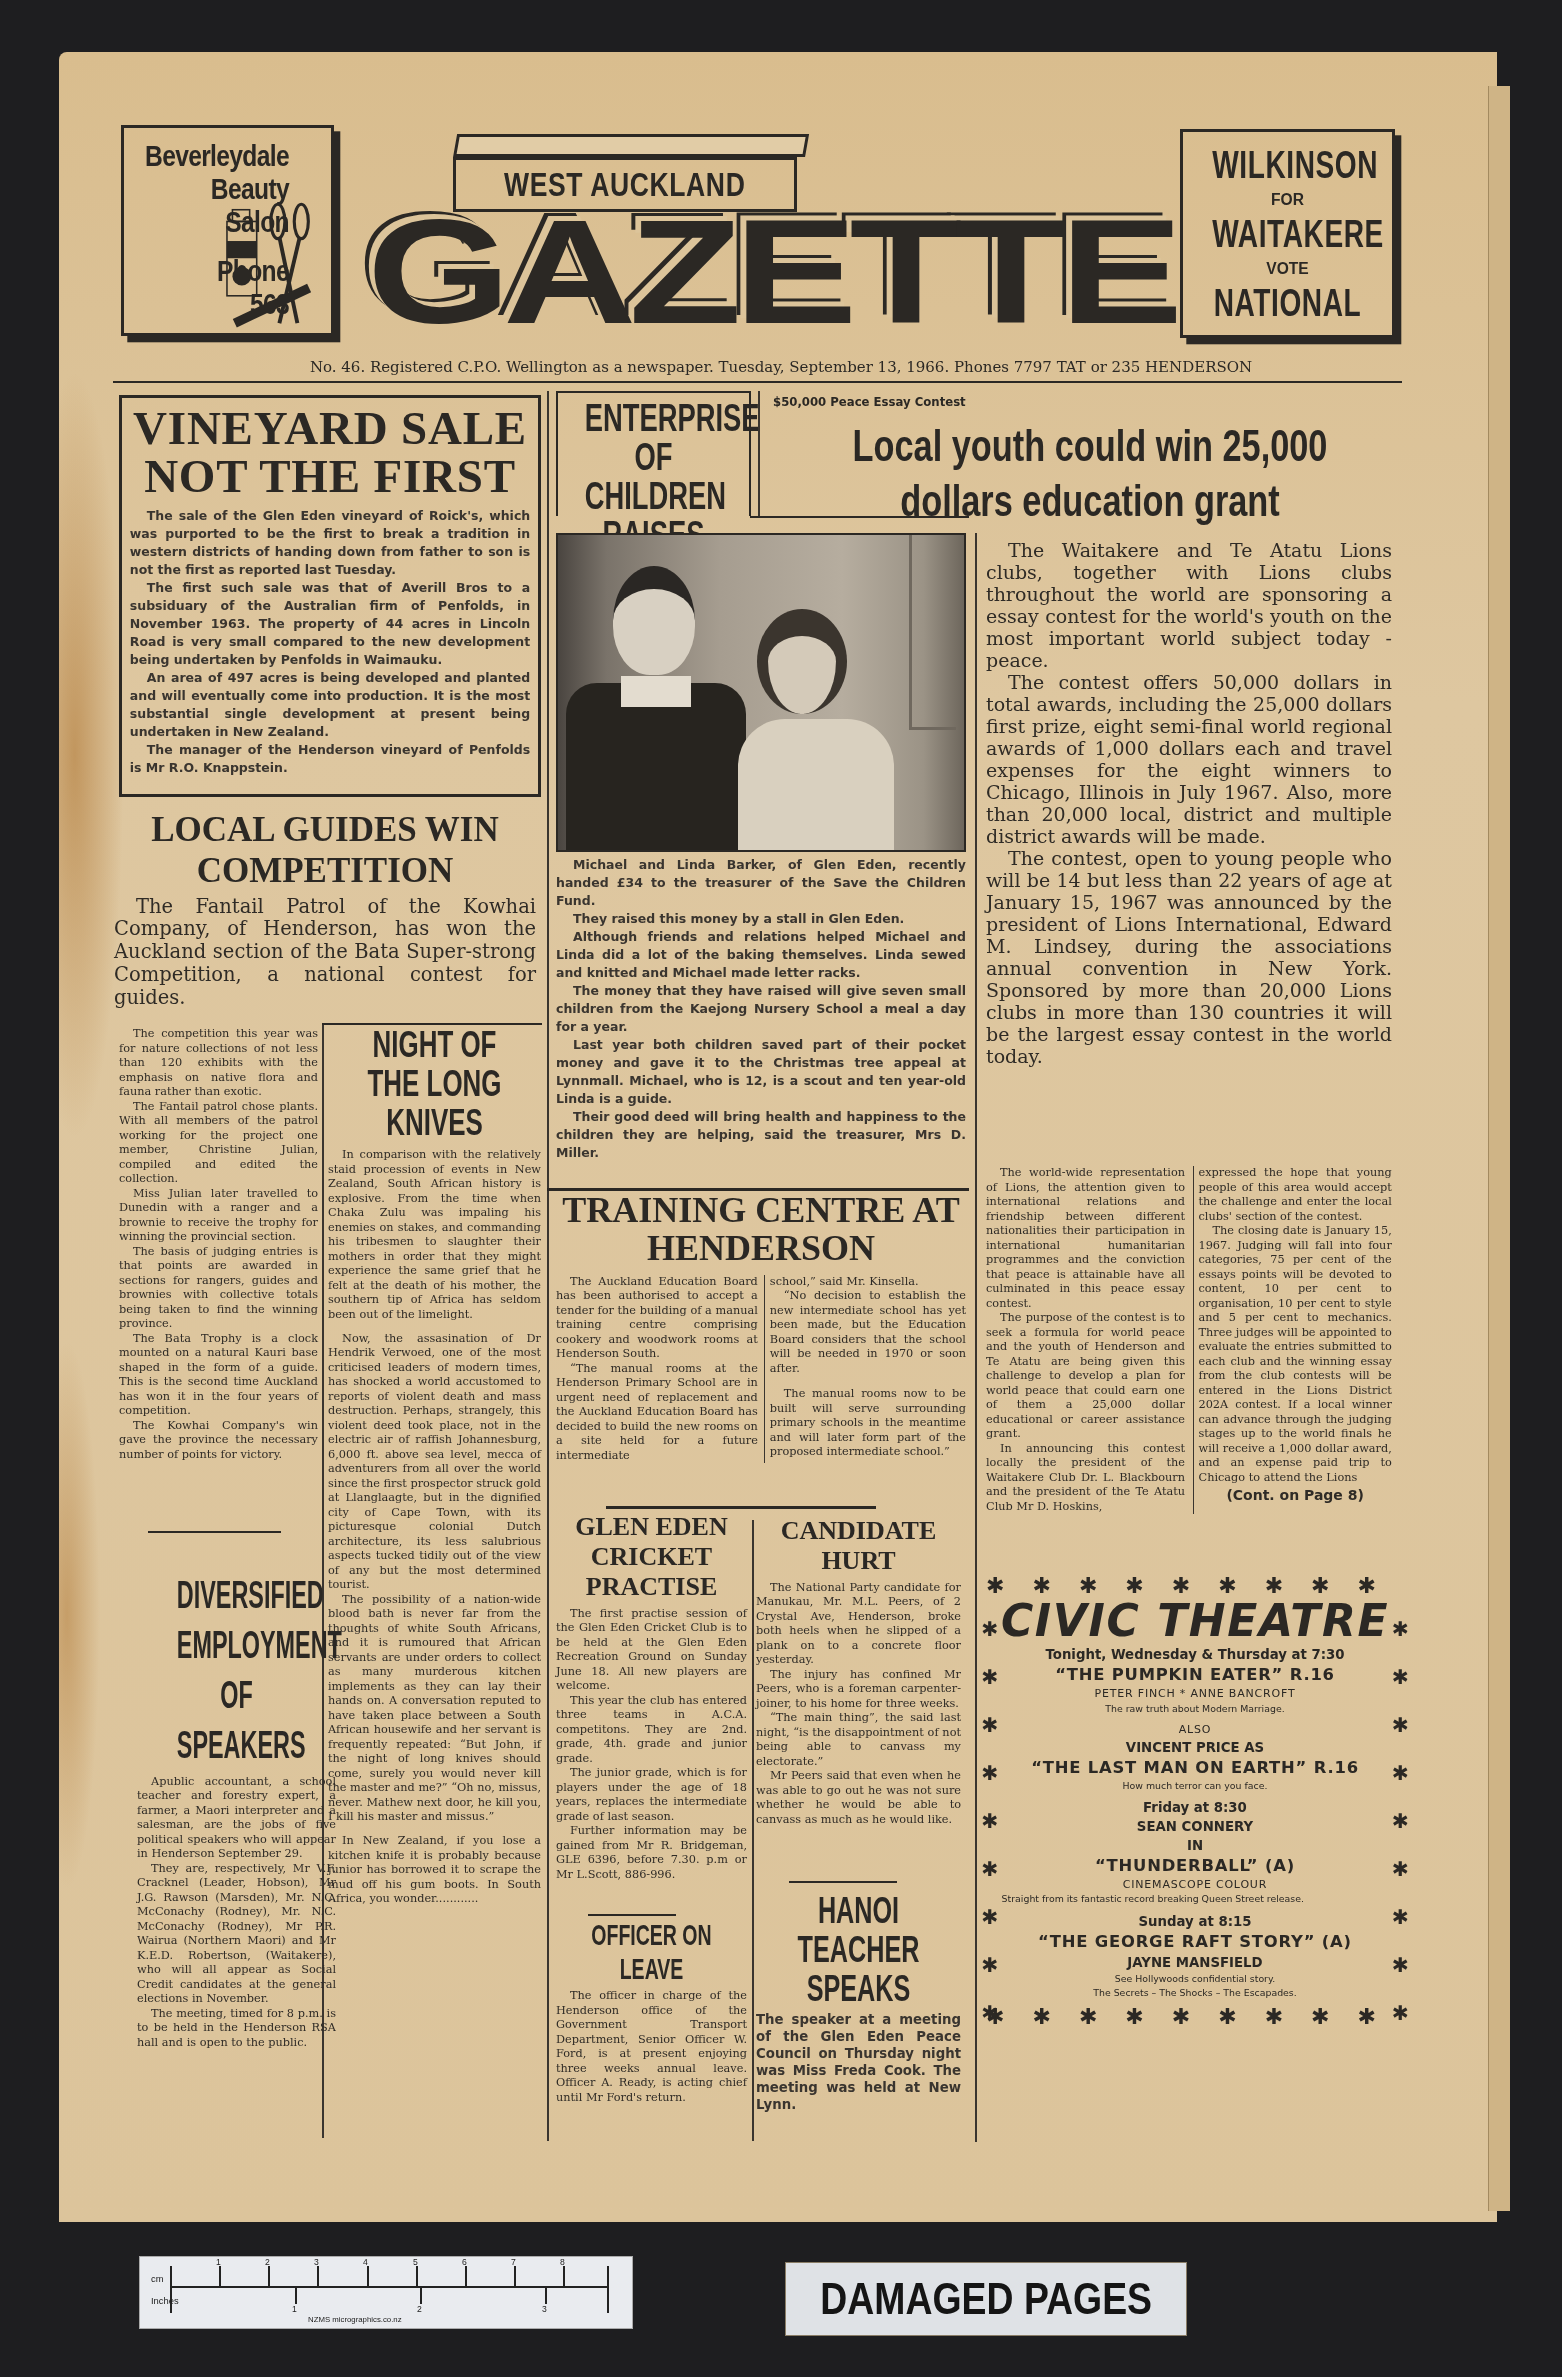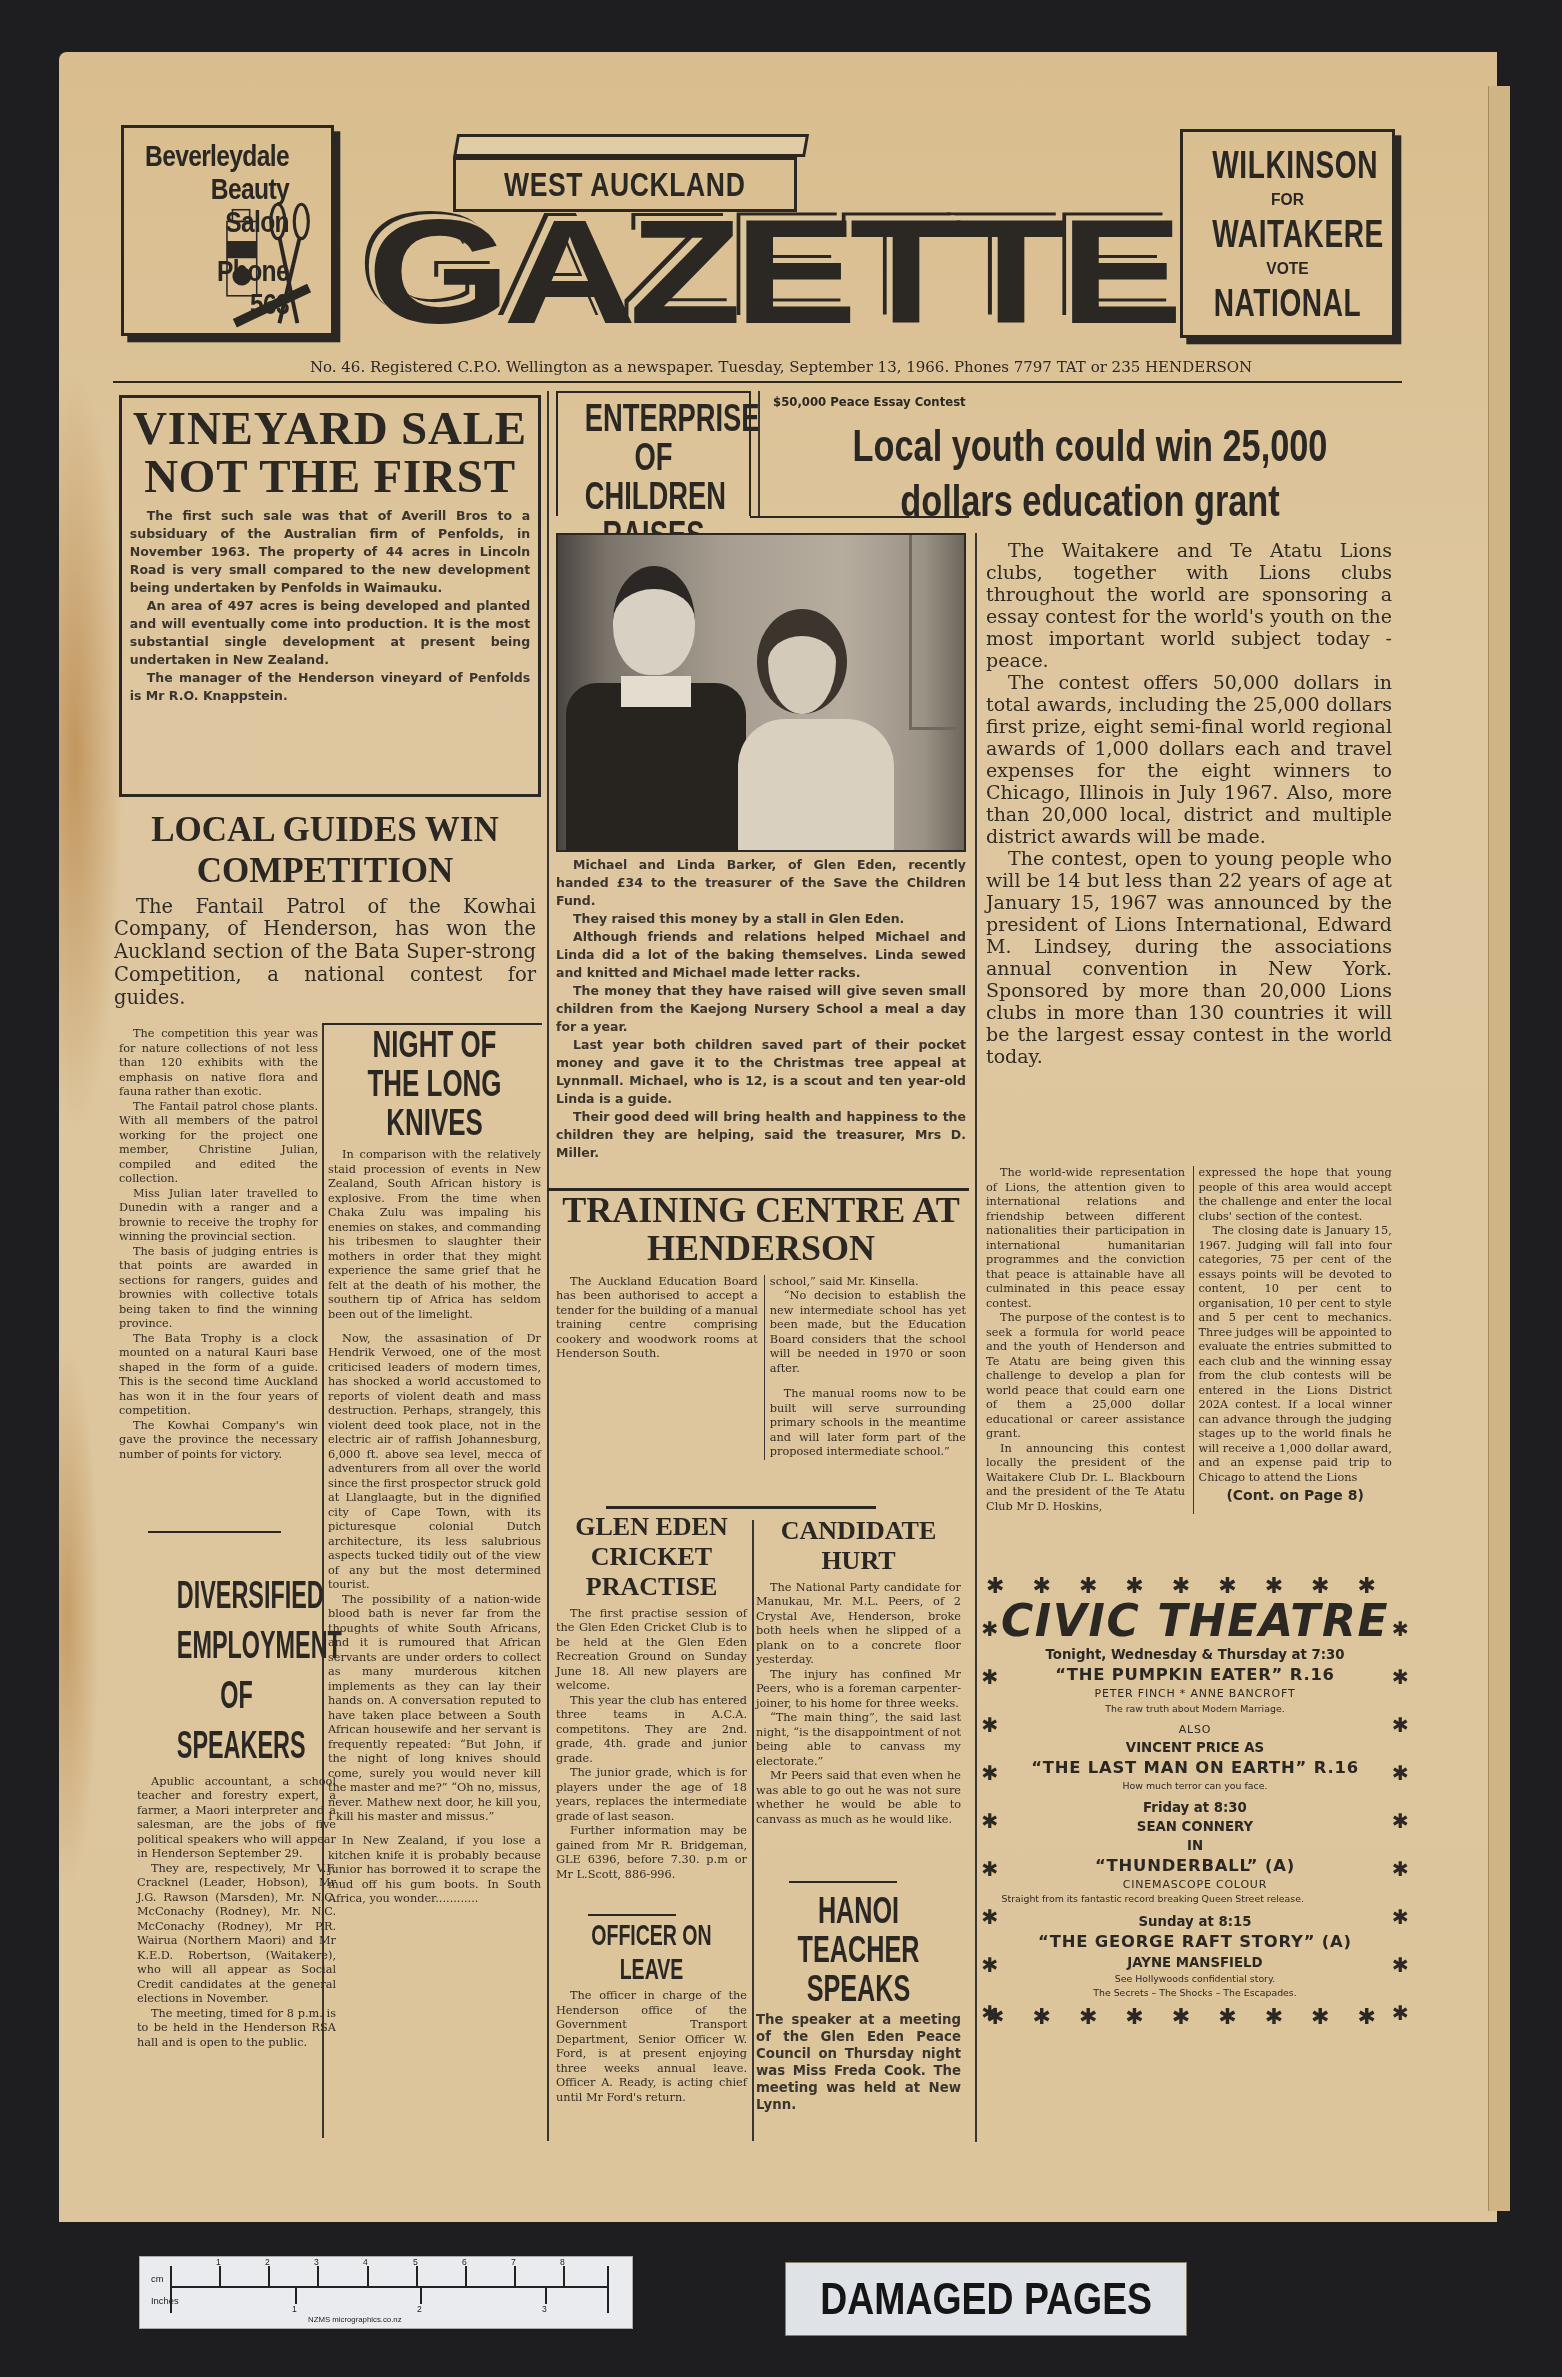--- a/index.html
+++ b/index.html
@@ -169,20 +169,21 @@
   <div class="small">VOTE</div>
   <div class="big">NATIONAL</div>
 </div>
 
 <div class="abs dateline">No. 46.  Registered C.P.O. Wellington as a newspaper.  Tuesday, September 13, 1966.  Phones 7797 TAT or 235 HENDERSON</div>
 <div class="rule-h" style="left:113px; top:381px; width:1289px; height:2.3px;"></div>
 
 <div class="abs vineyard">
   <h1>VINEYARD SALE NOT THE FIRST</h1>
   <div class="sans-body" style="margin-top:6.3px;">
+    <p>The sale of the Glen Eden vineyard of Roick's, which was purported to be the first to break a tradition in western districts of handing down from father to son is not the first as reported last Tuesday.</p>
     <p>The first such sale was that of Averill Bros to a subsiduary of the Australian firm of Penfolds, in November 1963.  The property of 44 acres in Lincoln Road is very small compared to the new development being undertaken by Penfolds in Waimauku.</p>
     <p>An area of 497 acres is being developed and planted and will eventually come into production.  It is the most substantial single development at present being undertaken in New Zealand.</p>
     <p>The manager of the Henderson vineyard of Penfolds is Mr R.O. Knappstein.</p>
   </div>
 </div>
 
 <div class="abs guides">
   <h2 class="serif-head">LOCAL GUIDES WIN COMPETITION</h2>
   <div class="lead" style="margin-top:4.7px;">
       <p>The Fantail Patrol of the Kowhai Company, of Henderson, has won the Auckland section of the Bata Super-strong Competition, a national contest for guides.</p>
@@ -241,20 +242,21 @@
   <p>Last year both children saved part of their pocket money and gave it to the Christmas tree appeal at Lynnmall.  Michael, who is 12, is a scout and ten year-old Linda is a guide.</p>
   <p>Their good deed will bring health and happiness to the children they are helping, said the treasurer, Mrs D. Miller.</p>
 </div>
 <div class="rule-h" style="left:547px; top:1188px; width:422px; height:3.1px;"></div>
 
 <div class="abs training">
   <h2 class="serif-head">TRAINING CENTRE AT HENDERSON</h2>
   <div class="training-cols">
     <div class="c body">
       <p>The Auckland Education Board has been authorised to accept a tender for the building of a manual training centre comprising cookery and woodwork rooms at Henderson South.</p>
+      <p>“The manual rooms at the Henderson Primary School are in urgent need of replacement and the Auckland Education Board has decided to build the new rooms on a site held for a future intermediate</p>
     </div>
     <div class="c body" style="border-left:1.6px solid #3a352f; padding-left:4.7px;">
       <p style="text-indent:0">school,” said Mr. Kinsella.</p>
       <p>“No decision to establish the new intermediate school has yet been made, but the Education Board considers that the school will be needed in 1970 or soon after.</p>
       <p style="margin-top:11px">The manual rooms now to be built will serve surrounding primary schools in the meantime and will later form part of the proposed intermediate school.”</p>
     </div>
   </div>
 </div>
 <div class="rule-h" style="left:606px; top:1506px; width:270px; height:3.1px;"></div>
 

